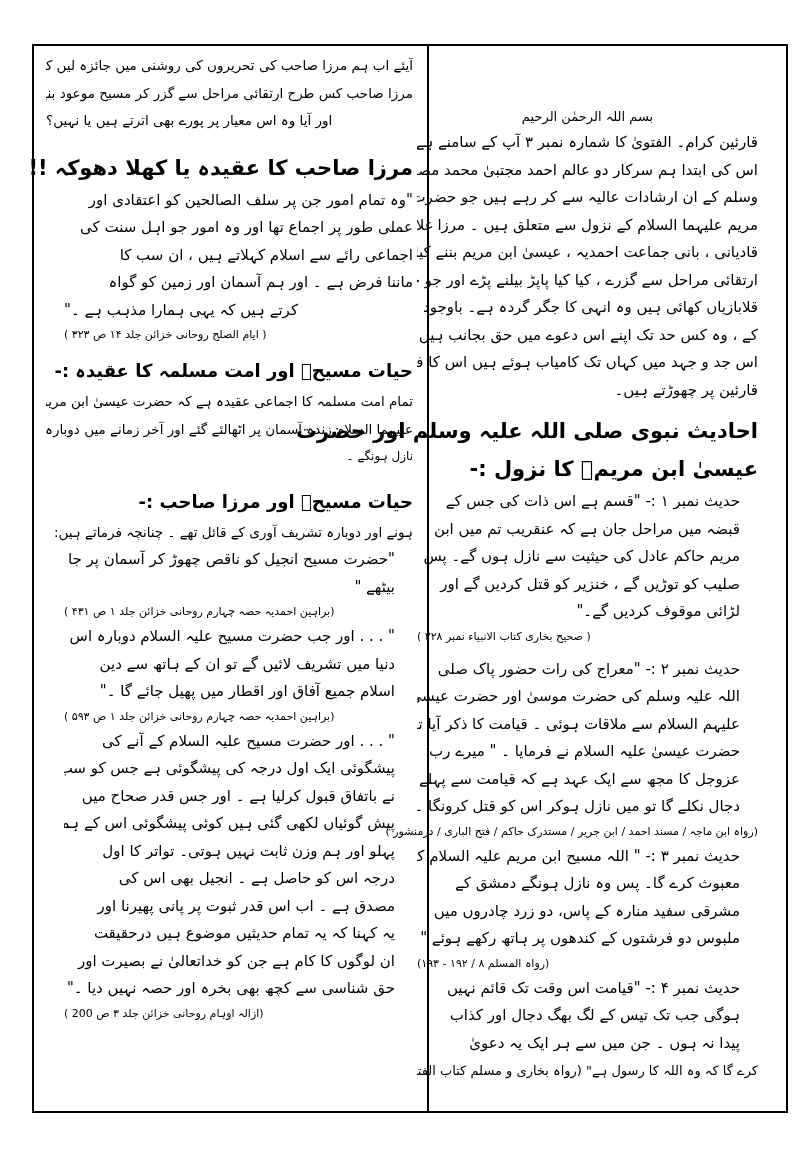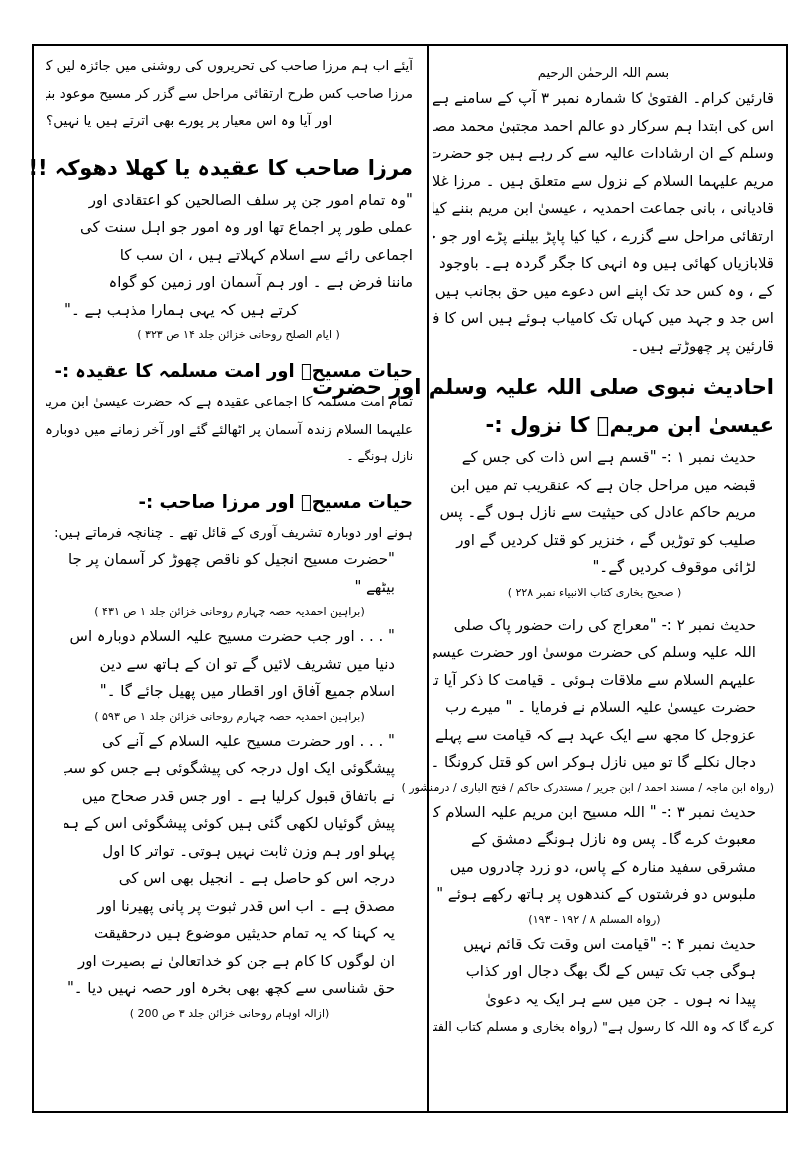--- a/index.html
+++ b/index.html
@@ -2,30 +2,30 @@
 <html><head>
 <meta charset="utf-8">
 <style>
   html, body { margin: 0; padding: 0; background: #ffffff; }
   body { width: 808px; height: 1157px; position: relative; overflow: hidden; color: #000; }
   .page { position: absolute; left: 32px; top: 44px; width: 756px; height: 1069px;
           border-left: 2px solid #000; border-right: 2px solid #000;
           border-top: 2px solid #000; border-bottom: 2px solid #000; box-sizing: border-box; }
   .col { position: absolute; top: 0; bottom: 0; box-sizing: border-box; direction: rtl;
          font-family: "DejaVu Sans", sans-serif; text-align: right; }
-  .col-right { right: 0; width: 361px; padding: 15px 12px 0 8px; }
+  .col-right { right: 16px; width: 361px; padding: 15px 12px 0 8px; margin-top: 44px; }
   .col-left  { left: 0; width: 393px; padding: 6px 14px 0 12px; }
   .divider { position: absolute; left: 393px; top: 0; bottom: 0; width: 2px; background: #000; }
   p { margin: 0; }
   .line { font-size: 15px; line-height: 27.5px; white-space: nowrap; overflow: hidden; }
   .center { text-align: left; }
   .bismillah { font-size: 13px; line-height: 24px; text-align: center; }
   .heading { font-size: 21px; line-height: 38px; font-weight: bold; white-space: nowrap; }
   .subheading { font-size: 18px; line-height: 34px; font-weight: bold; white-space: nowrap; }
-  .ref { font-size: 11px; line-height: 22px; text-align: center; white-space: nowrap; }
+  .ref { font-size: 11px; line-height: 22px; text-align: left; white-space: nowrap; }
   .gap-s { height: 8px; }
   .gap-m { height: 14px; }
   .indent { padding-right: 18px; }
   .indent-l { padding-left: 18px; }
 </style>
 </head>
 <body>
 
 <div class="page">
 

